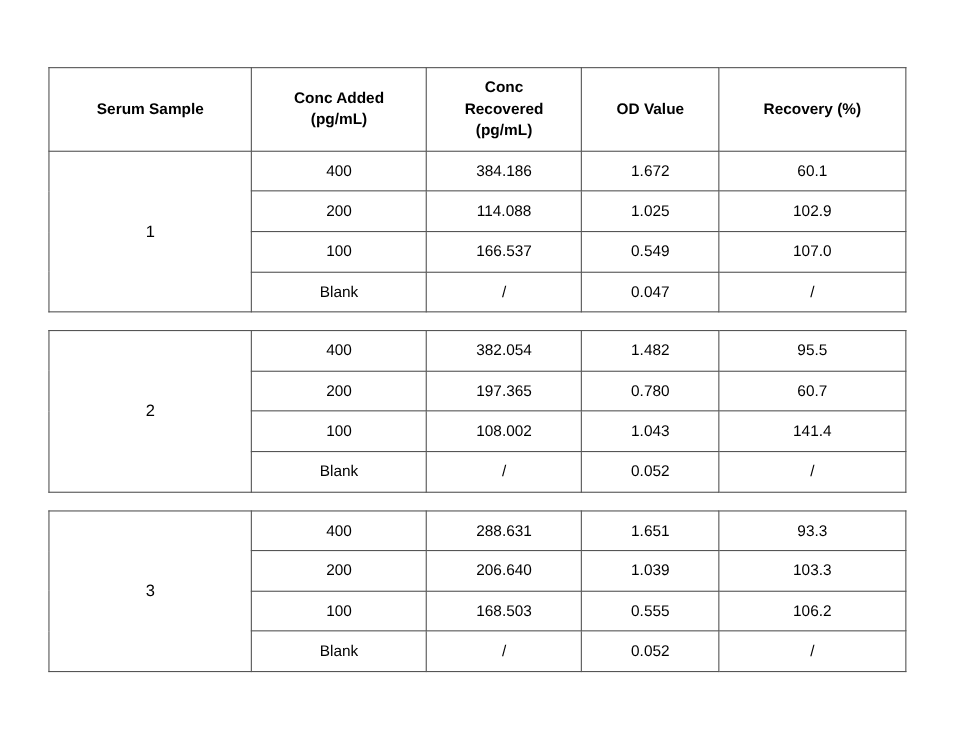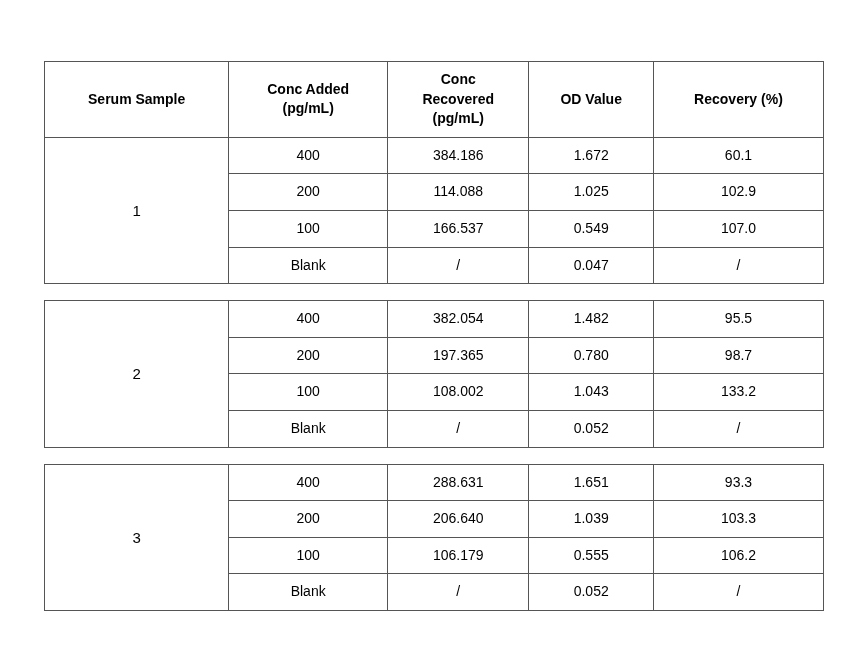--- a/index.html
+++ b/index.html
@@ -108,27 +108,27 @@
           <td rowspan="4" class="serum-cell">2</td>
           <td>400</td>
           <td>382.054</td>
           <td>1.482</td>
           <td>95.5</td>
         </tr>
         <tr>
           <td>200</td>
           <td>197.365</td>
           <td>0.780</td>
-          <td>98.7</td>
+          <td>60.7</td>
         </tr>
         <tr>
           <td>100</td>
           <td>108.002</td>
           <td>1.043</td>
-          <td>133.2</td>
+          <td>141.4</td>
         </tr>
         <tr>
           <td>Blank</td>
           <td>/</td>
           <td>0.052</td>
           <td>/</td>
         </tr>
         <tr class="spacer-row">
           <td></td>
           <td></td>
@@ -144,21 +144,21 @@
           <td>93.3</td>
         </tr>
         <tr>
           <td>200</td>
           <td>206.640</td>
           <td>1.039</td>
           <td>103.3</td>
         </tr>
         <tr>
           <td>100</td>
-          <td>106.179</td>
+          <td>168.503</td>
           <td>0.555</td>
           <td>106.2</td>
         </tr>
         <tr>
           <td>Blank</td>
           <td>/</td>
           <td>0.052</td>
           <td>/</td>
         </tr>
       </tbody>

